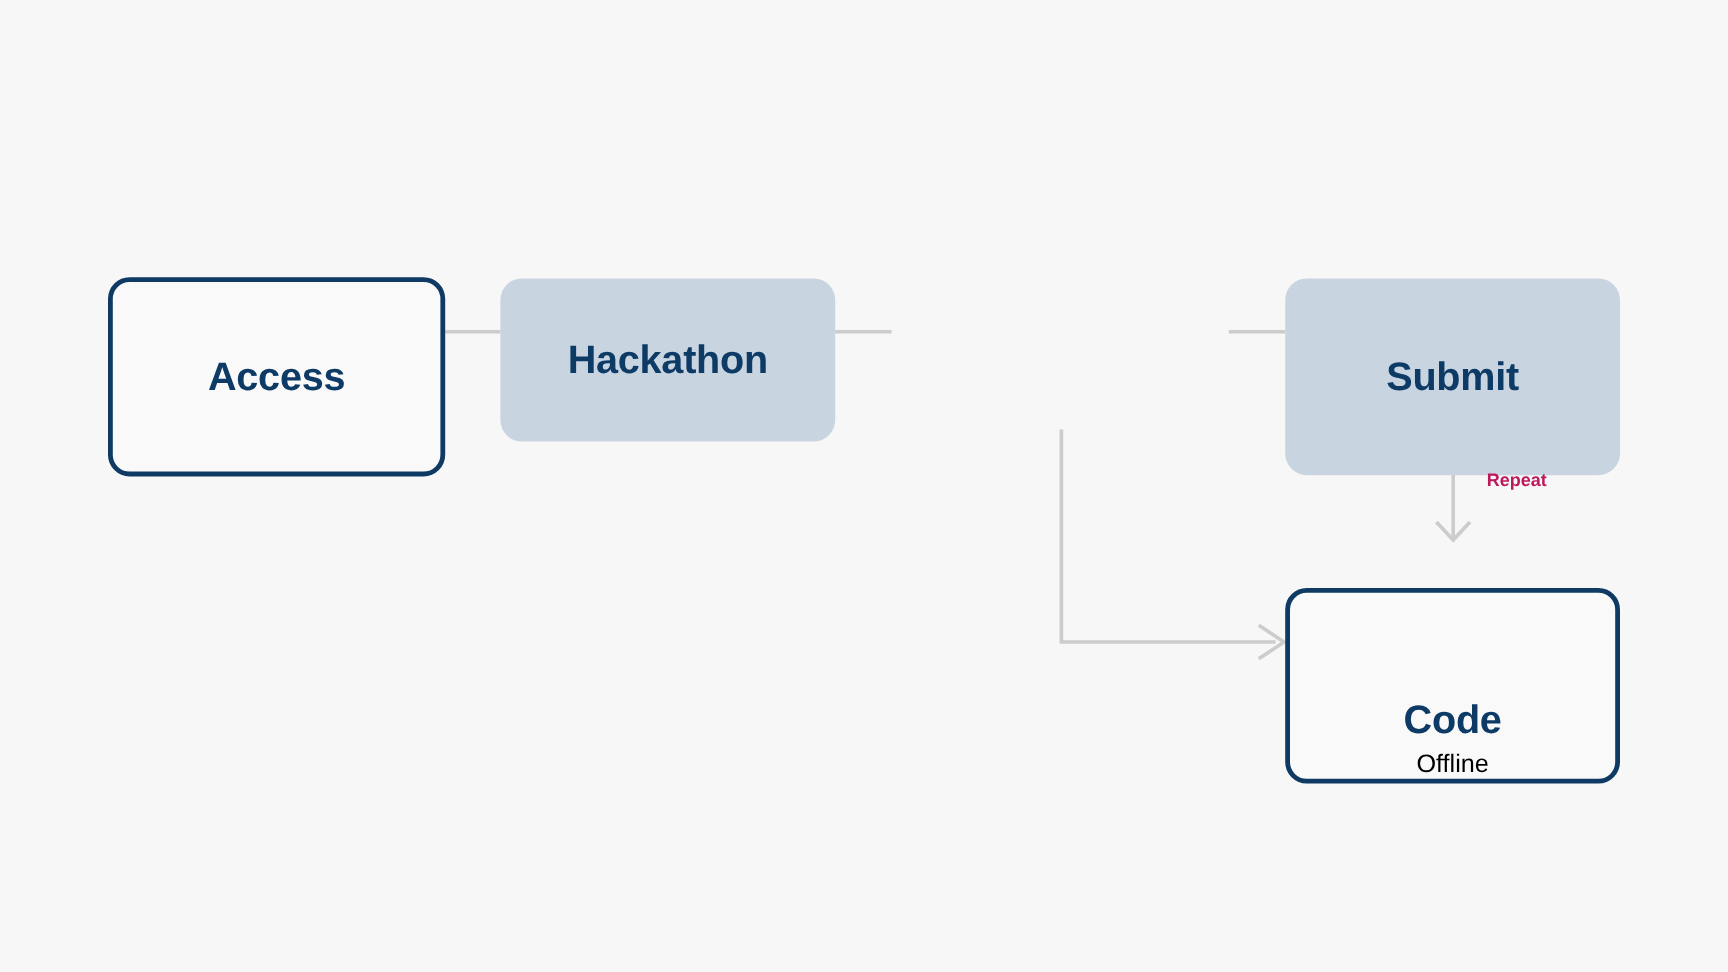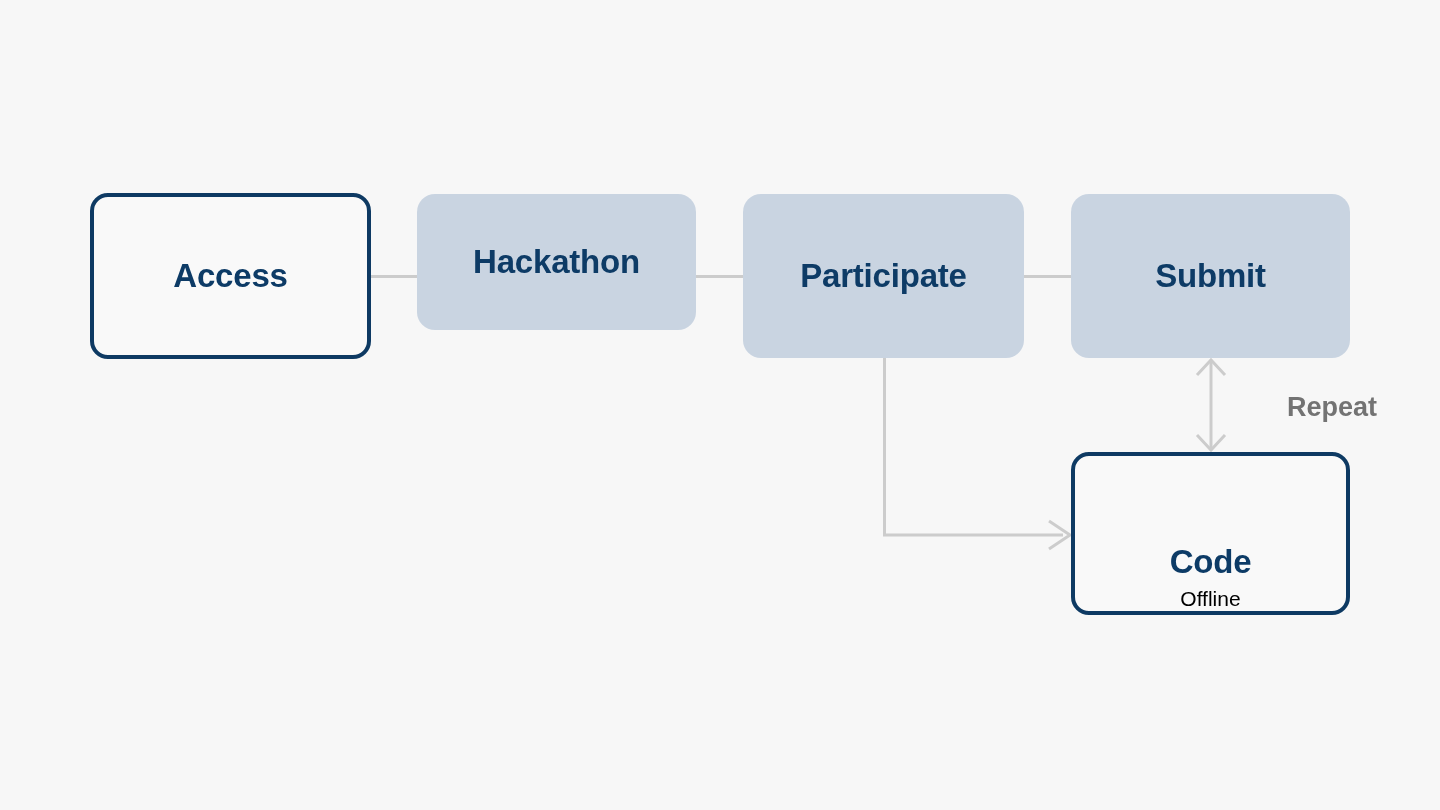--- a/index.html
+++ b/index.html
@@ -30,20 +30,21 @@
   }
   .node {
     position: absolute;
     box-sizing: border-box;
     display: flex;
     flex-direction: column;
     align-items: center;
     justify-content: center;
     border-radius: 18px;
     text-align: center;
+    margin-top: 38px;
   }
   .node.filled {
     background: #c9d4e1;
     border: none;
   }
   .node.outlined {
     background: #f9f9f9;
     border: 4px solid #0e3a63;
   }
   .node-title {
@@ -55,25 +56,24 @@
   }
   .node-subtitle {
     font-size: 21px;
     font-weight: normal;
     color: #000000;
     line-height: 1.2;
     margin-top: 6px;
   }
   .edge-label {
     position: absolute;
-    font-size: 27px;
+    font-size: 15px;
     font-weight: bold;
-    color: #737373;
+    color: #be185d;
     white-space: nowrap;
-    margin-left: 48px;
   }
   
   #node-access      { left: 90px;   top: 193px; width: 281px; height: 166px; }
   #node-hackathon   { left: 417px;  top: 194px; width: 279px; height: 136px; }
   #node-participate { left: 743px;  top: 194px; width: 281px; height: 164px; }
   #node-submit      { left: 1071px; top: 194px; width: 279px; height: 164px; align-items: center; }
   #node-code        { left: 1071px; top: 452px; width: 279px; height: 163px; justify-content: flex-end; }
   #label-repeat     { left: 1239px; top: 392px; }
 </style>
 </head>
@@ -98,23 +98,20 @@
   </svg>
 
   <div class="node outlined" id="node-access">
     <div class="node-title">Access</div>
   </div>
 
   <div class="node filled" id="node-hackathon">
     <div class="node-title">Hackathon</div>
   </div>
 
-  <div class="node filled" id="node-participate">
-    <div class="node-title">Participate</div>
-  </div>
 
   <div class="node filled" id="node-submit">
     <div class="node-title">Submit</div>
   </div>
 
   <div class="node outlined" id="node-code">
     <div class="node-title">Code</div>
     <div class="node-subtitle">Offline</div>
   </div>
 

